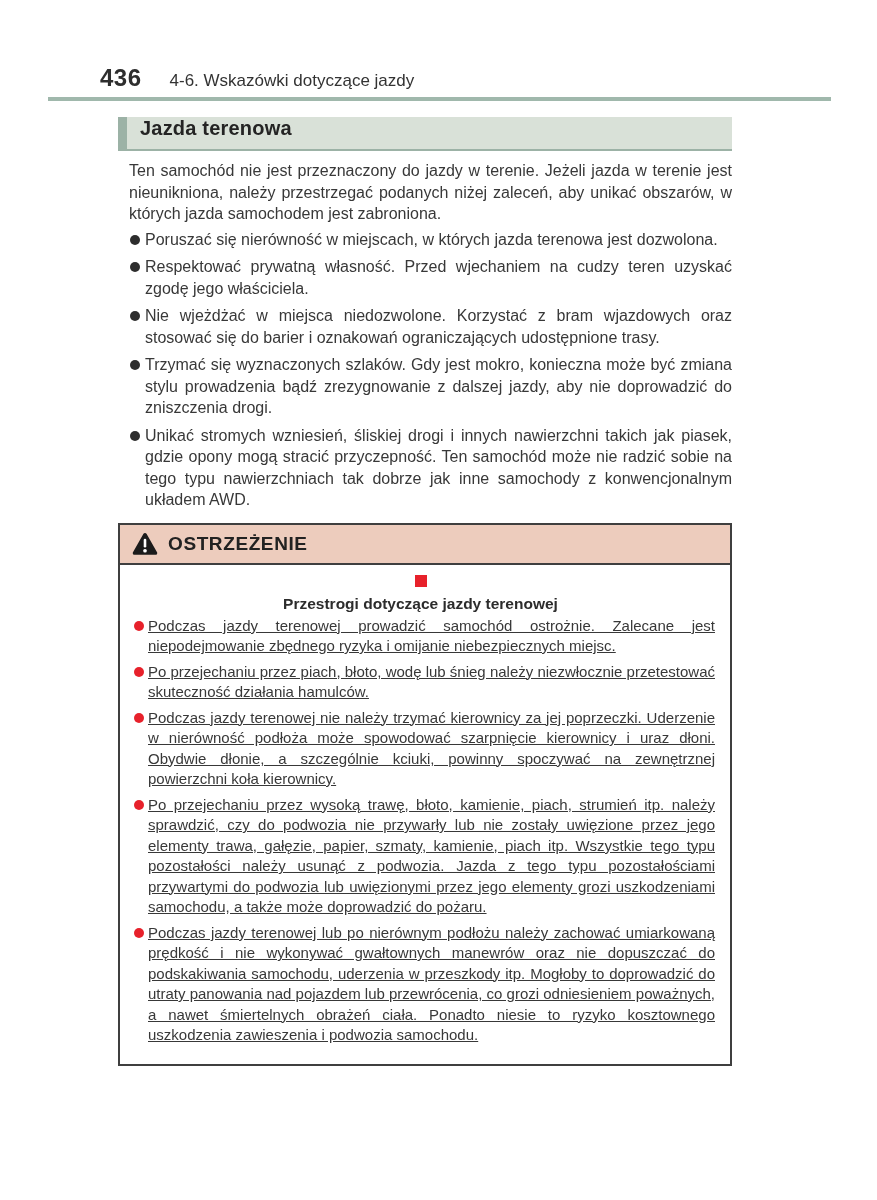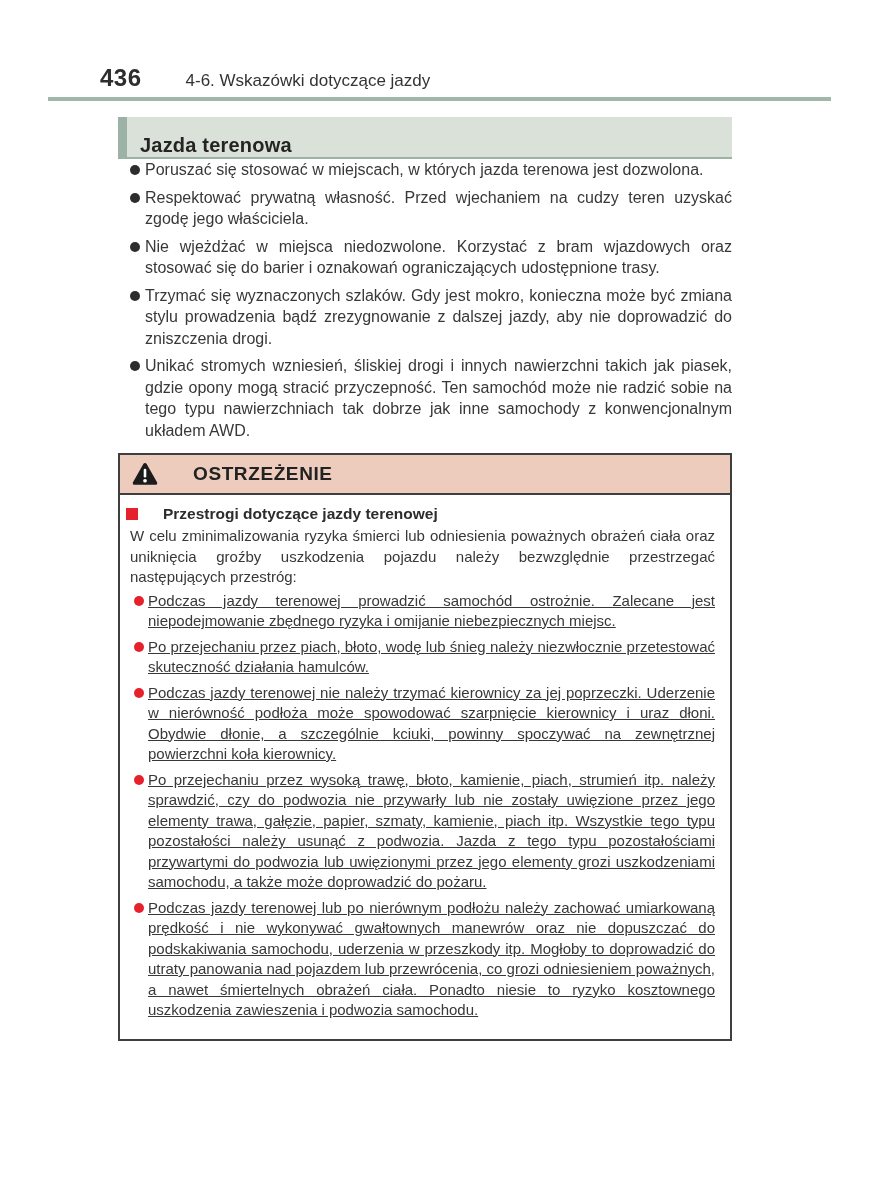--- a/index.html
+++ b/index.html
@@ -16,34 +16,34 @@
     position:relative;
     width:877px;height:1200px;
     background:#ffffff;
     overflow:hidden;
     font-family:"Liberation Sans","DejaVu Sans",sans-serif;
     color:var(--ink);
   }
   
   .pg-header{
     position:absolute;top:64px;left:100px;
-    display:flex;align-items:baseline;gap:44px;
+    display:flex;align-items:baseline;gap:28px;
     white-space:nowrap;
   }
   .pg-number{font-size:24px;font-weight:bold;letter-spacing:0.5px;color:#2e2e2e;}
   .pg-chapter{font-size:17px;font-weight:normal;color:#333;}
   .pg-rule{
     position:absolute;top:97px;left:48px;
     width:783px;height:4px;background:var(--rule-green);
   }
   
   .content{position:absolute;top:117px;left:118px;width:614px;}
   .section-title-bar{
     box-sizing:border-box;
-    height:42px;display:flex;align-items:flex-end;
+    height:34px;display:flex;align-items:flex-start;
     background:var(--green-bar-bg);
     border-left:9px solid var(--green-accent);
     border-bottom:2px solid var(--green-accent);
     padding-left:13px;
   }
   .section-title-bar .title{
     font-size:20px;font-weight:bold;color:#242424;letter-spacing:0.2px;
   }
   .body-intro{
     margin:9px 0 4px 11px;
@@ -65,24 +65,24 @@
     margin-top:12px;
     border:2px solid var(--warn-border);
     background:#fff;
   }
   .warning-header{
     display:flex;align-items:center;gap:10px;
     background:var(--warn-header-bg);
     border-bottom:2px solid var(--warn-border);
     padding:7px 12px;
   }
-  .warning-label{font-size:19px;font-weight:600;color:#222;letter-spacing:0.6px;margin-left:25px;}
+  .warning-label{font-size:19px;font-weight:600;color:#222;letter-spacing:0.6px;}
   .warning-body{padding:8px 15px 13px 6px;}
   .warning-heading-row{
-    display:flex;align-items:center;gap:25px;margin:2px 0 3px 0;
+    display:flex;align-items:center;gap:8px;margin:2px 0 3px 0;flex-direction:column;
   }
   .red-square{width:12px;height:12px;background:var(--red);flex:0 0 auto;}
   .warning-heading{font-size:15.5px;font-weight:bold;color:#2c2c2c;}
   .warning-intro{
     margin:0 0 3px 4px;
     font-size:15px;line-height:20.5px;text-align:justify;
   }
   ul.warn-bullets{list-style:none;margin:0;padding:0;}
   ul.warn-bullets>li{position:relative;padding-left:22px;margin-bottom:5px;}
   ul.warn-bullets>li .dot{
@@ -103,25 +103,26 @@
     <span class="pg-chapter">4-6. Wskazówki dotyczące jazdy</span>
   </div>
   <div class="pg-rule"></div>
 
   <main class="content">
 
     <div class="section-title-bar">
       <span class="title">Jazda terenowa</span>
     </div>
 
+    <p class="body-intro">Ten samochód nie jest przeznaczony do jazdy w terenie. Jeżeli jazda w terenie jest nieunikniona, należy przestrzegać podanych niżej zaleceń, aby unikać obszarów, w których jazda samochodem jest zabroniona.</p>
 
     <ul class="bullets">
       <li>
         <span class="dot"></span>
-        <span class="li-text">Poruszać się stosować w miejscach, w których jazda terenowa jest dozwolona.</span>
+        <span class="li-text">Poruszać się nierówność w miejscach, w których jazda terenowa jest dozwolona.</span>
       </li>
       <li>
         <span class="dot"></span>
         <span class="li-text">Respektować prywatną własność. Przed wjechaniem na cudzy teren uzyskać zgodę jego właściciela.</span>
       </li>
       <li>
         <span class="dot"></span>
         <span class="li-text">Nie wjeżdżać w miejsca niedozwolone. Korzystać z bram wjazdowych oraz stosować się do barier i oznakowań ograniczających udostępnione trasy.</span>
       </li>
       <li>
@@ -145,21 +146,20 @@
         </span>
         <span class="warning-label">OSTRZEŻENIE</span>
       </div>
 
       <div class="warning-body">
         <div class="warning-heading-row">
           <span class="red-square"></span>
           <span class="warning-heading">Przestrogi dotyczące jazdy terenowej</span>
         </div>
 
-        <p class="warning-intro">W celu zminimalizowania ryzyka śmierci lub odniesienia poważnych obrażeń ciała oraz uniknięcia groźby uszkodzenia pojazdu należy bezwzględnie przestrzegać następujących przestróg:</p>
 
         <ul class="warn-bullets">
           <li>
             <span class="dot"></span>
             <span class="li-text">Podczas jazdy terenowej prowadzić samochód ostrożnie. Zalecane jest niepodejmowanie zbędnego ryzyka i omijanie niebezpiecznych miejsc.</span>
           </li>
           <li>
             <span class="dot"></span>
             <span class="li-text">Po przejechaniu przez piach, błoto, wodę lub śnieg należy niezwłocznie przetestować skuteczność działania hamulców.</span>
           </li>

